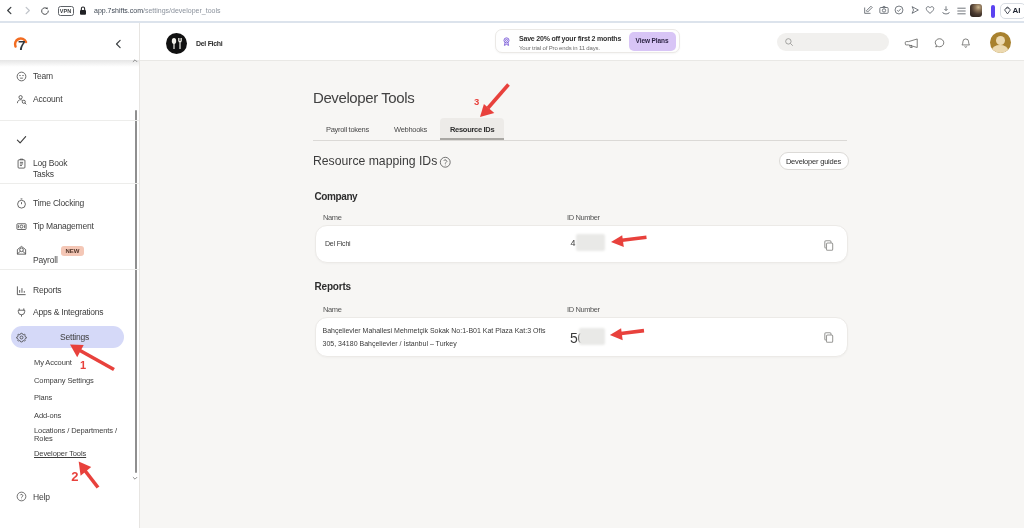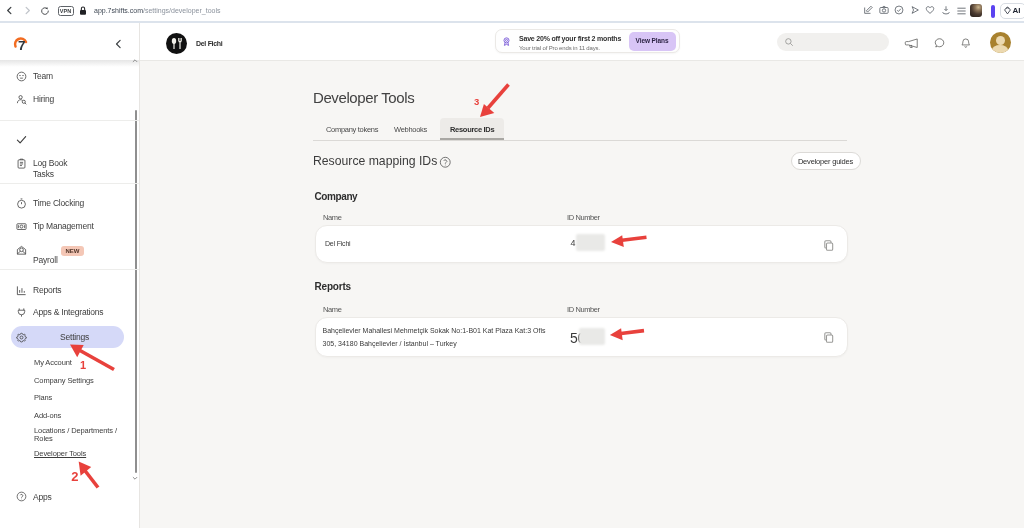--- a/index.html
+++ b/index.html
@@ -118,21 +118,21 @@
       <circle cx="15.3" cy="10" r="0.6" fill="currentColor"></circle>
       <path d="M8 14.5 a4.5 3.5 0 0 0 8 0 Z" fill="currentColor" stroke="none"></path>
     </svg>
   <div class="sitem" style="top:71px;">Team</div>
   <svg class="sicon" style="top:94px;" viewBox="0 0 24 24" fill="none" stroke="currentColor" stroke-width="1.7">
       <circle cx="10" cy="7" r="3.6"></circle>
       <path d="M3 20 c0 -5 4 -7.5 7 -7.5 c1.5 0 3 0.5 4.2 1.5"></path>
       <circle cx="17" cy="17" r="3.4"></circle>
       <path d="M19.5 19.5 L22.5 22.5"></path>
     </svg>
-  <div class="sitem" style="top:94.4px;">Hiring</div>
+  <div class="sitem" style="top:94.4px;">Account</div>
 
   <div class="sdiv" style="top:119.5px;"></div>
 
   <svg class="sicon" style="top:133.7px;" viewBox="0 0 24 24" fill="none" stroke="currentColor" stroke-width="2.4">
       <path d="M3 13.5 L9 19.5 L21 5.5" stroke-linecap="round" stroke-linejoin="round"></path>
     </svg>
   <div class="sitem" style="top:134.2px;margin-top:35px;">Tasks</div>
   <svg class="sicon" style="top:157.8px;" viewBox="0 0 24 24" fill="none" stroke="currentColor" stroke-width="1.7">
       <rect x="4.5" y="4" width="15" height="18" rx="2"></rect>
       <path d="M9 4.2 V2.5 h6 v1.7"></path>
@@ -189,21 +189,21 @@
   <div class="ssub" style="top:393px;">Plans</div>
   <div class="ssub" style="top:411.3px;">Add-ons</div>
   <div class="ssub" style="top:427px; line-height:8.4px;">Locations / Departments /<br>Roles</div>
   <div class="ssub" style="top:449.2px; text-decoration:underline;">Developer Tools</div>
 
   <svg class="sicon" style="top:491px;" viewBox="0 0 24 24" fill="none" stroke="currentColor" stroke-width="1.6">
       <circle cx="12" cy="12" r="9.5"></circle>
       <path d="M9.3 9.3 a2.8 2.8 0 1 1 4 3.4 c-0.8 0.6 -1.3 1 -1.3 2"></path>
       <circle cx="12" cy="17.3" r="0.8" fill="currentColor" stroke="none"></circle>
     </svg>
-  <div class="sitem" style="top:491.5px;">Apps</div>
+  <div class="sitem" style="top:491.5px;">Help</div>
 
   <div id="topbar" class="abs"></div>
 
   <div class="abs" style="left:166px; top:33px; width:21px; height:21px; border-radius:50%; background:#111;"></div>
   <svg class="abs" style="left:166px; top:33px;" width="21" height="21" viewBox="0 0 21 21">
     <ellipse cx="8" cy="8" rx="2.2" ry="3" fill="#f2f0ea"></ellipse>
     <rect x="7.4" y="10" width="1.2" height="6" fill="#f2f0ea"></rect>
     <path d="M12.6 5 v3.2 M14 5 v3.2 M15.4 5 v3.2" stroke="#f2f0ea" stroke-width="0.9"></path>
     <path d="M12.6 8 h2.8 v1.2 h-2.8 Z" fill="#f2f0ea"></path>
     <rect x="13.4" y="9" width="1.2" height="7" fill="#f2f0ea"></rect>
@@ -239,33 +239,33 @@
     </svg>
 
   <div class="abs" style="left:989.5px; top:32px; width:21px; height:21px; border-radius:50%; background:#a8812e; overflow:hidden;">
     <div style="position:absolute; left:6px; top:3.5px; width:9px; height:9px; border-radius:50%; background:#ecd9b0;"></div>
     <div style="position:absolute; left:2.5px; top:13px; width:16px; height:10px; border-radius:50% 50% 0 0; background:#ecd9b0;"></div>
   </div>
 
   <div class="abs" style="left:313px; top:89px; font-size:15px; letter-spacing:-0.4px; color:#424242;">Developer Tools</div>
 
   <div class="abs" style="left:440px; top:118px; width:64px; height:22px; background:#edebe8; border-radius:4px 4px 0 0; border-bottom:2px solid #a9a7a3;"></div>
-  <div class="abs" style="left:326px; top:124.5px; font-size:7.5px; letter-spacing:-0.3px; color:#4a4a4a;">Company tokens</div>
+  <div class="abs" style="left:326px; top:124.5px; font-size:7.5px; letter-spacing:-0.3px; color:#4a4a4a;">Payroll tokens</div>
   <div class="abs" style="left:394px; top:124.5px; font-size:7.5px; letter-spacing:-0.3px; color:#4a4a4a;">Webhooks</div>
   <div class="abs" style="left:450px; top:124.5px; font-size:7.5px; letter-spacing:-0.3px; font-weight:bold; color:#2e2e2e;">Resource IDs</div>
   <div class="abs" style="left:313px; top:139.5px; width:534px; height:1px; background:#dbd9d6;"></div>
 
   <div class="abs" style="left:313px; top:153px; font-size:13px; letter-spacing:0; transform:scaleX(0.94); transform-origin:0 0; color:#3c3c3c;">Resource mapping IDs</div>
   <svg class="abs" style="left:438.5px; top:155.5px;" width="12.5" height="12.5" viewBox="0 0 24 24" fill="none" stroke="#5a5a5a" stroke-width="1.6">
       <circle cx="12" cy="12" r="9.5"></circle>
       <path d="M9.3 9.3 a2.8 2.8 0 1 1 4 3.4 c-0.8 0.6 -1.3 1 -1.3 2"></path>
       <circle cx="12" cy="17.3" r="0.8" fill="#5a5a5a" stroke="none"></circle>
     </svg>
 
-  <div class="abs" style="left:778.5px; top:151.5px; width:70px; height:18.5px; background:#fff; border:1px solid #dcdad7; border-radius:9.5px; font-size:7.5px; letter-spacing:-0.2px; color:#2e2e2e; text-align:center; line-height:17.5px;margin-left:12px;">Developer guides</div>
+  <div class="abs" style="left:778.5px; top:151.5px; width:70px; height:18.5px; background:#fff; border:1px solid #dcdad7; border-radius:9.5px; font-size:7.5px; letter-spacing:-0.2px; color:#2e2e2e; text-align:center; line-height:17.5px;">Developer guides</div>
 
   <div class="abs" style="left:314.5px; top:190.5px; font-size:10px; letter-spacing:-0.4px; font-weight:bold; color:#2e2e2e;">Company</div>
   <div class="thead" style="left:323px; top:213px;">Name</div>
   <div class="thead" style="left:567px; top:213px;">ID Number</div>
   <div class="card" style="left:315px; top:225px; width:533px; height:38px;"></div>
   <div class="cell" style="left:325px; top:240px;">Del Fichi</div>
   <div class="cell" style="left:570.5px; top:238.2px; font-size:9px;">4</div>
   <div class="blurbox" style="left:576px; top:234px; width:29px; height:17px;"></div>
   <svg class="abs" style="left:822px; top:238.5px;" width="13.5" height="13.5" viewBox="0 0 24 24" fill="none" stroke="#9a9a98" stroke-width="1.9">
       <rect x="8" y="7" width="11" height="13" rx="2"></rect>

